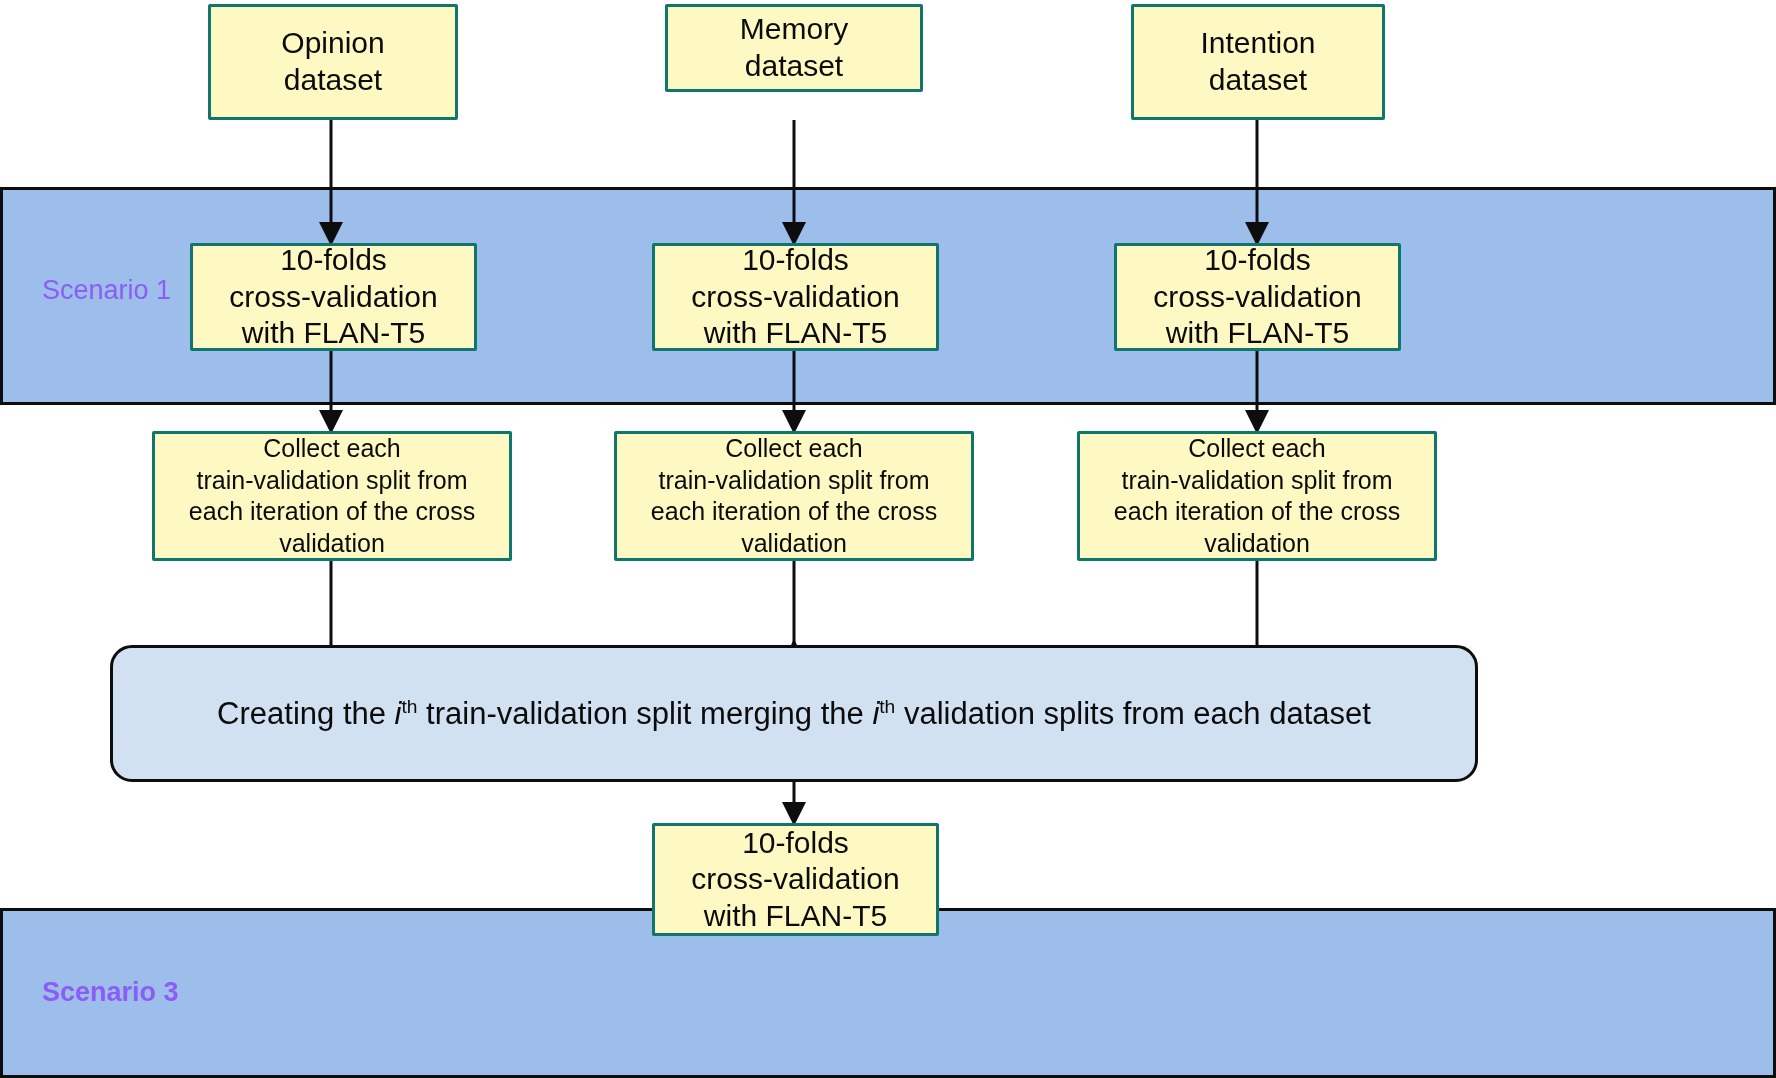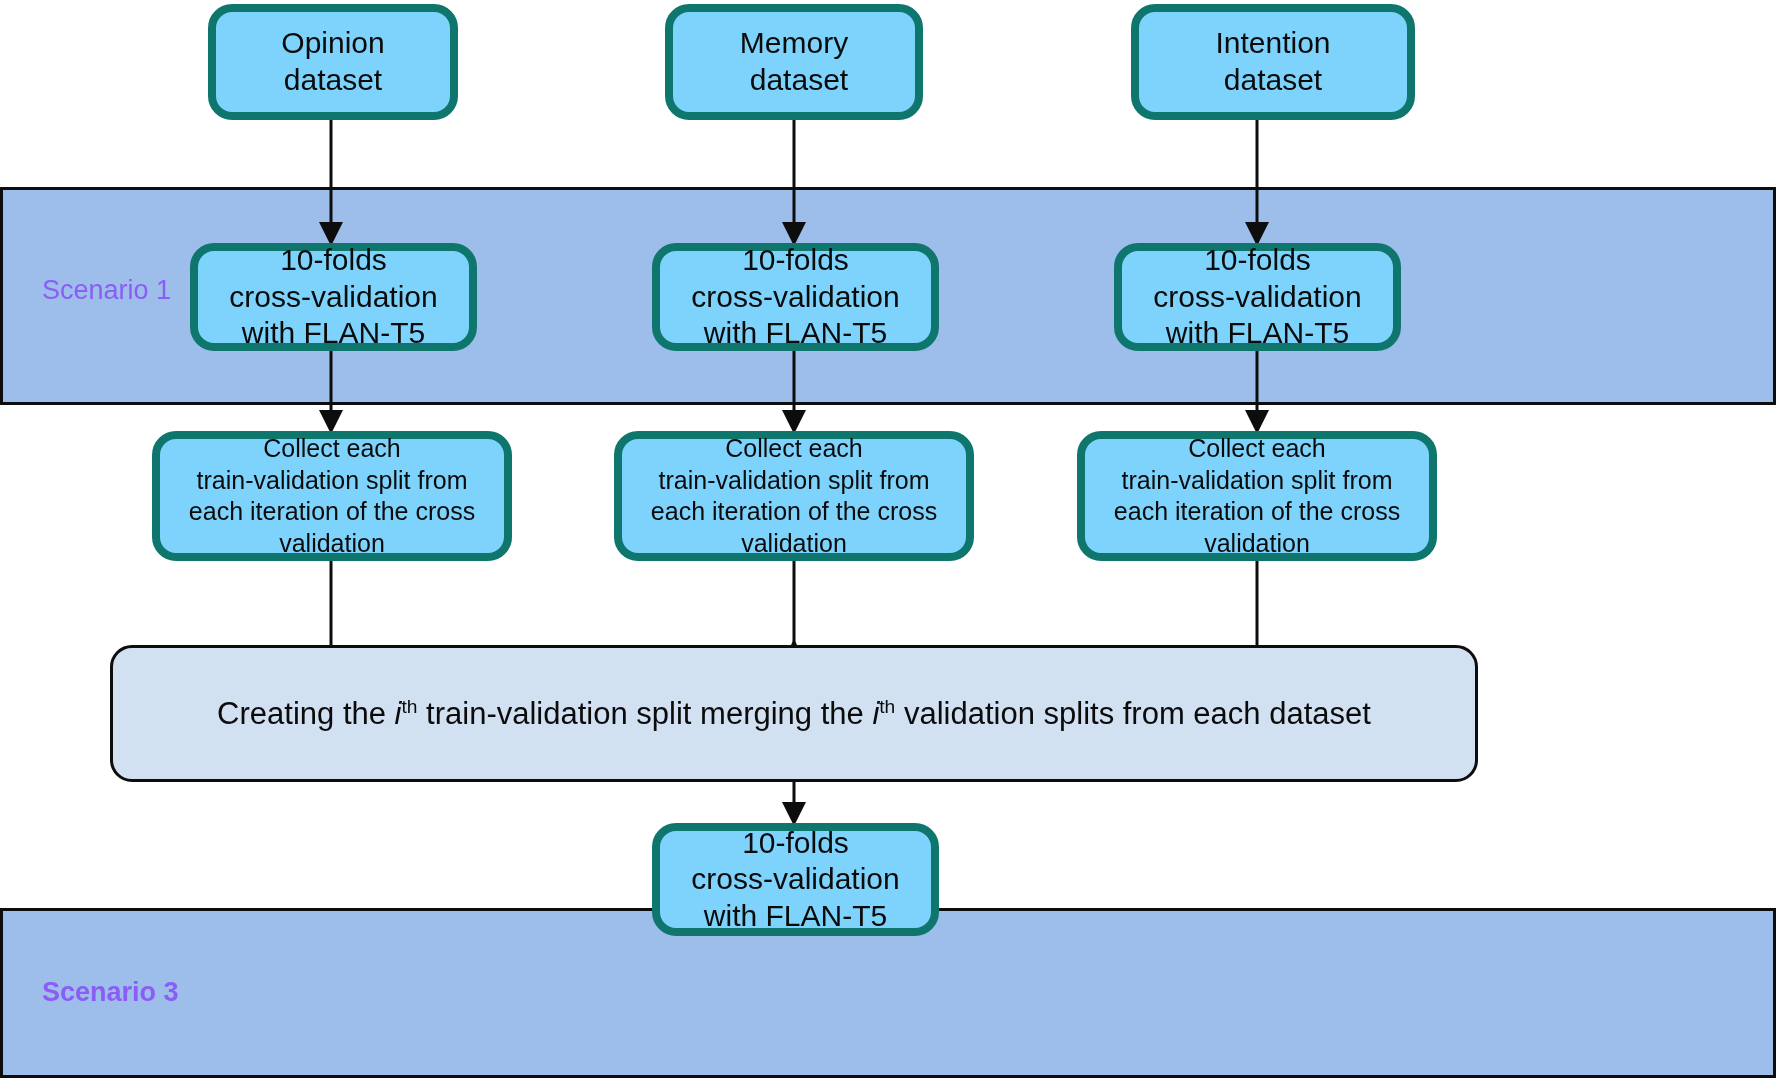--- a/index.html
+++ b/index.html
@@ -31,23 +31,23 @@
     box-sizing: border-box;
   }
   .band-label {
     position: absolute;
     font-size: 27px;
     color: #8b5cf6;
     white-space: nowrap;
   }
   .node {
     position: absolute;
-    background: #7dd3fc;
-    border: 8px solid #0f766e;
-    border-radius: 24px;
+    background: #fef9c3;
+    border: 3px solid #0f766e;
+    border-radius: 2px;
     box-sizing: border-box;
     display: flex;
     align-items: center;
     justify-content: center;
     text-align: center;
     color: #0b0b0b;
     line-height: 1.22;
   }
   .node-lg {
     font-size: 30px;
@@ -116,28 +116,28 @@
     <line x1="794" y1="782" x2="794" y2="820" stroke="#0d0d0d" stroke-width="3" marker-end="url(#arrow)"></line>
   </svg>
 
   <div class="node node-lg" style="left:208px; top:4px; width:250px; height:116px;">
     <span>
       <span class="nl">Opinion</span>
       <span class="nl">dataset</span>
     </span>
   </div>
 
-  <div class="node node-lg" style="left:665px; top:4px; width:258px; height:116px;text-align:right;">
+  <div class="node node-lg" style="left:665px; top:4px; width:258px; height:88px;">
     <span>
       <span class="nl">Memory</span>
       <span class="nl">dataset</span>
     </span>
   </div>
 
-  <div class="node node-lg" style="left:1131px; top:4px; width:284px; height:116px;">
+  <div class="node node-lg" style="left:1131px; top:4px; width:254px; height:116px;">
     <span>
       <span class="nl">Intention</span>
       <span class="nl">dataset</span>
     </span>
   </div>
 
   <div class="node node-lg" style="left:190px; top:243px; width:287px; height:108px;">
     <span>
       <span class="nl">10-folds</span>
       <span class="nl">cross-validation</span>

